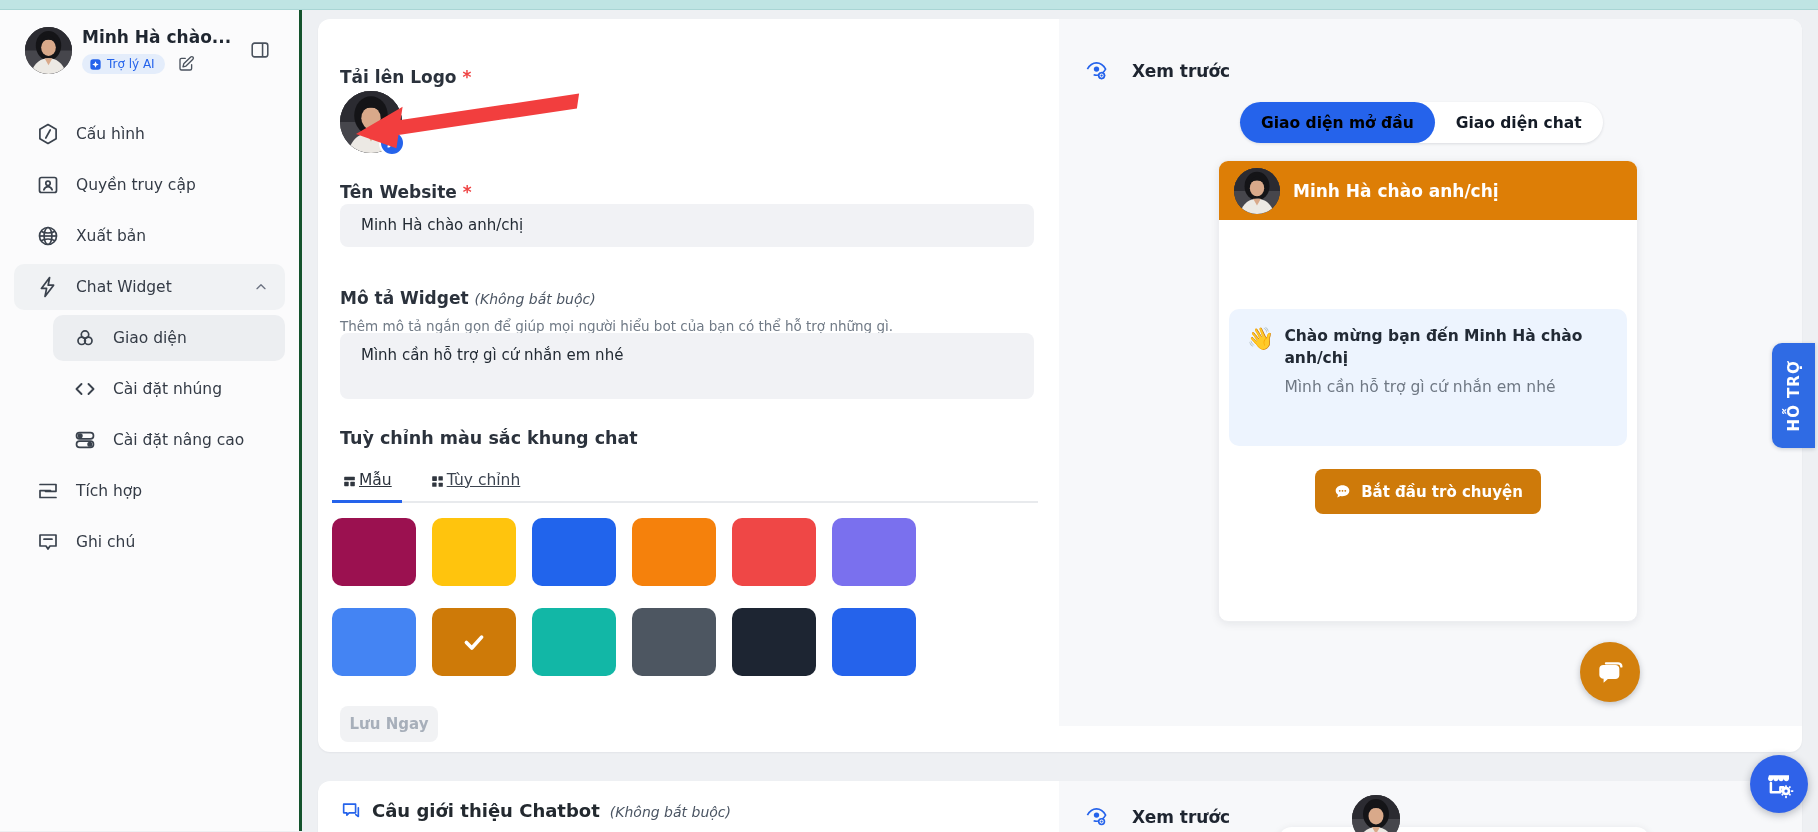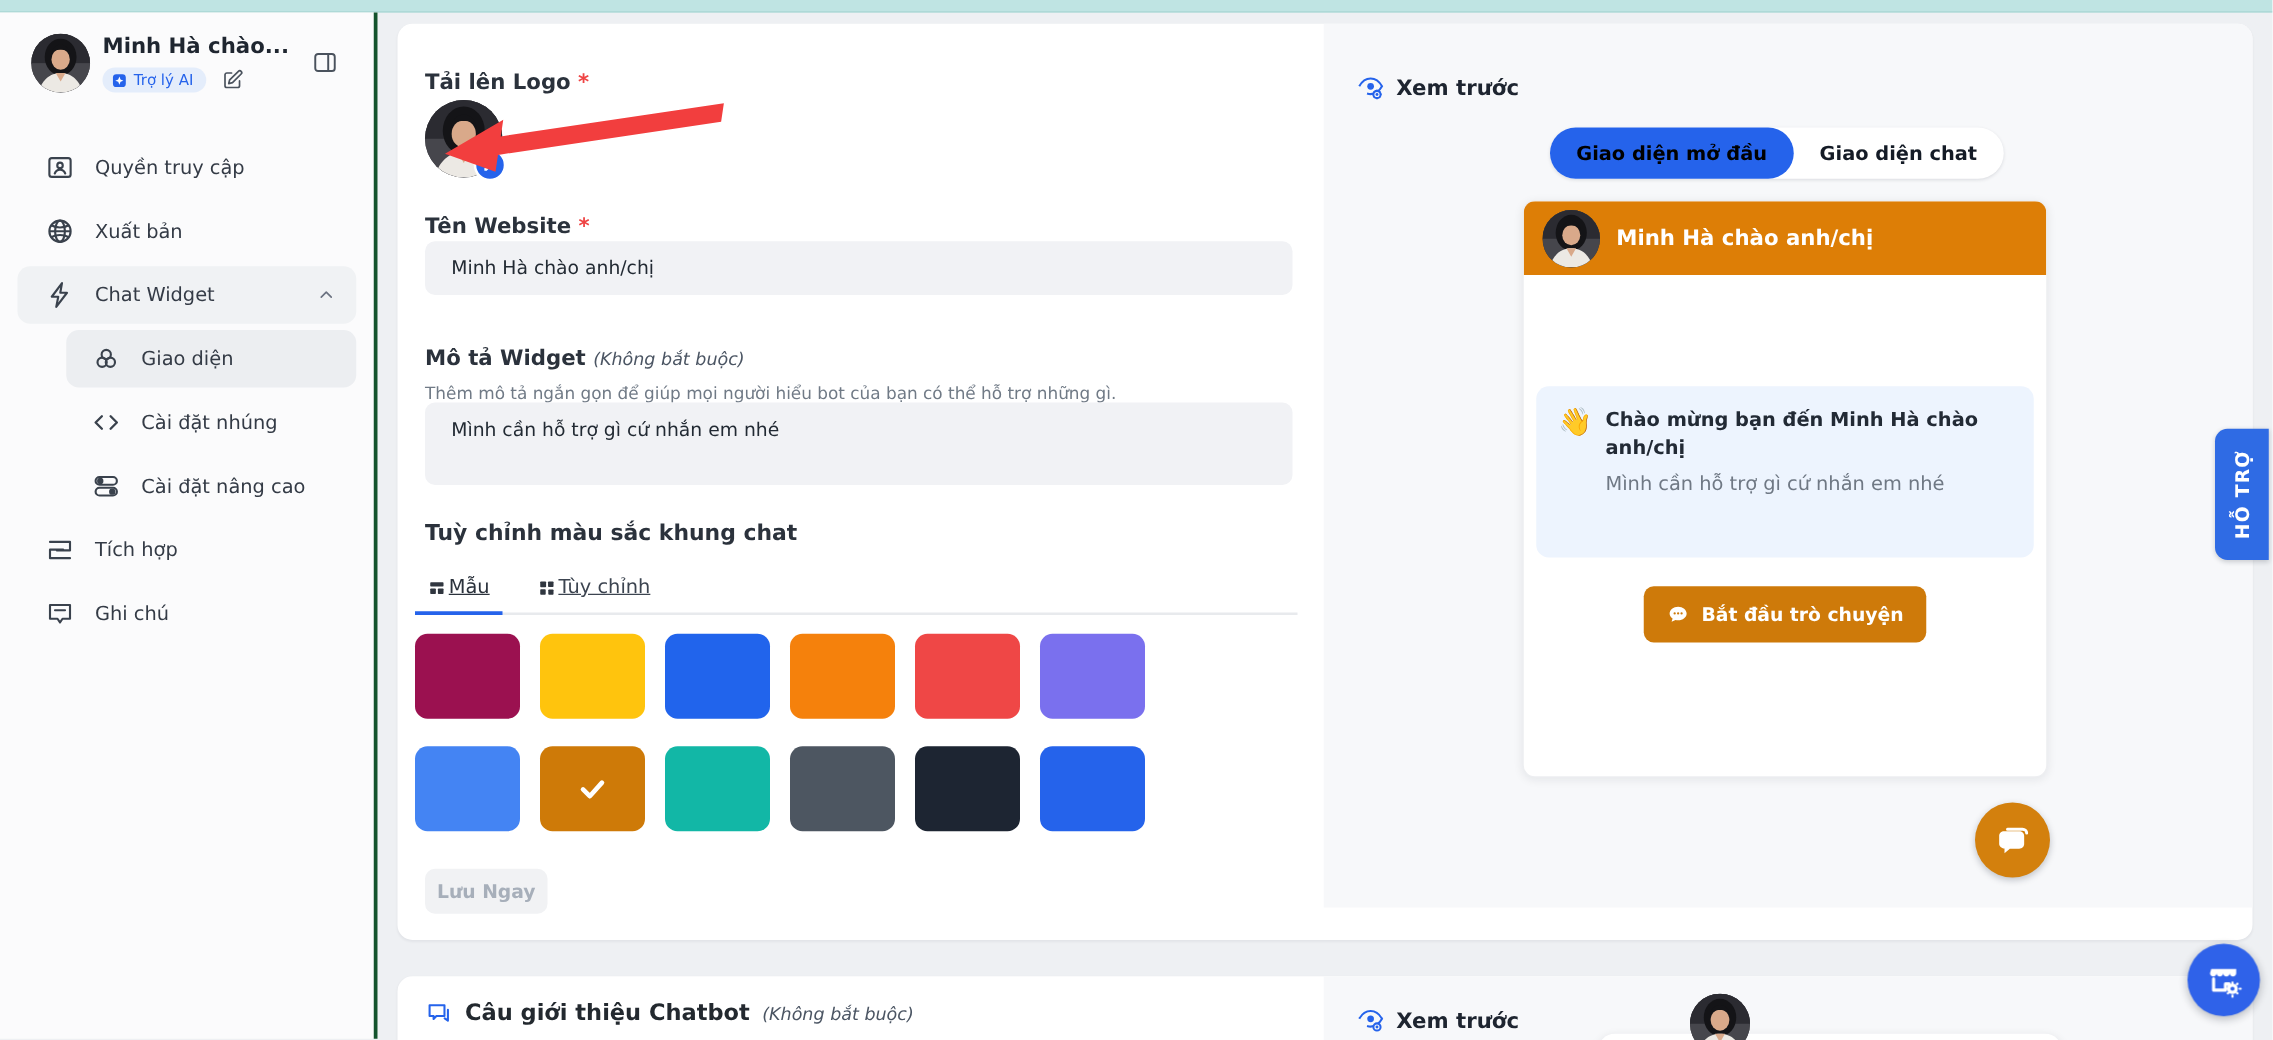--- a/index.html
+++ b/index.html
@@ -29,21 +29,21 @@
   .nav-sub.active { background:#ECEEF1; }
   .chev { position:absolute; right:16px; top:15px; width:16px; height:16px; color:#6B7280; }
 
   
   .main { flex:1; position:relative; padding:9px 16px 0; }
   .card { position:relative; background:#fff; border-radius:12px; box-shadow:0 1px 2px rgba(16,24,40,.05); }
   .card-row1 { height:733px; }
   .card-row2 { height:120px; margin-top:29px; border-radius:12px 12px 0 0; overflow:hidden; }
 
   
-  .form-col { position:absolute; left:0; top:0; width:741px; height:100%; }
+  .form-col { position:absolute; left:0; top:11px; width:741px; height:100%; }
   .flabel { position:absolute; font-size:17px; font-weight:bold; color:#2B323C; }
   .req { color:#EF4444; font-weight:bold; }
   .opt-note { font-size:14px; font-style:italic; font-weight:normal; color:#4B5563; }
   .logo-wrap { position:absolute; left:22px; top:61px; width:62px; height:62px; }
   .logo-wrap .avatar { width:62px; height:62px; }
   .logo-edit { position:absolute; right:-3px; bottom:-3px; width:26px; height:26px; border-radius:50%; background:#2563EB; border:2px solid #fff; display:flex; align-items:center; justify-content:center; cursor:pointer; }
   .red-arrow { position:absolute; left:34px; top:58px; width:232px; height:64px; pointer-events:none; }
   .ginput { position:absolute; left:22px; background:#F1F2F5; border-radius:8px; font-size:15px; color:#222A33; width:694px; }
   .input-name { top:174px; height:43px; line-height:43px; padding:0 21px; }
   .help-text { position:absolute; left:22px; font-size:13.5px; color:#707A86; }
@@ -54,21 +54,21 @@
   .tab.active { color:#2B323C; }
   .tab.active::after { content:""; position:absolute; left:0; right:0; bottom:-2px; height:3px; background:#2563EB; }
   .tab + .tab { margin-left:18px; }
   .swatches { position:absolute; left:14px; top:488px; display:grid; grid-template-columns:repeat(6,84px); grid-auto-rows:68px; column-gap:16px; row-gap:22px; }
   .swatch { border-radius:10px; cursor:pointer; display:flex; align-items:center; justify-content:center; }
   .swatch svg { width:26px; height:26px; }
   .save-btn { position:absolute; left:22px; top:676px; width:98px; height:36px; border:none; border-radius:8px; background:#F1F2F4; color:#A7AFBA; font-size:15px; font-weight:bold; font-family:inherit; }
 
   
   .preview-col { position:absolute; left:741px; right:0; top:0; bottom:26px; background:#F7F8FA; border-radius:0 12px 0 0; }
-  .pv-head { position:absolute; left:26px; top:40px; display:flex; align-items:center; gap:9px; }
+  .pv-head { position:absolute; left:26px; top:40px; display:flex; align-items:center; gap:24px; }
   .pv-head .pv-ico { width:23px; height:23px; color:#2563EB; }
   .pv-title { font-size:17px; font-weight:bold; color:#1E2530; }
   .pill-tabs { position:absolute; left:181px; top:83px; height:41px; background:#fff; border-radius:21px; box-shadow:0 1px 3px rgba(16,24,40,.12); display:flex; align-items:center; }
   .pill { height:41px; display:flex; align-items:center; padding:0 21px; border-radius:21px; font-size:15.5px; font-weight:bold; color:#141B26; cursor:pointer; white-space:nowrap; }
   .pill.active { background:#2563EB; color:#000000; }
   .chat-card { position:absolute; left:159px; top:141px; width:420px; height:462px; background:#fff; border-radius:10px; border:1px solid #EDEEF1; box-shadow:0 2px 8px rgba(16,24,40,.08); overflow:hidden; }
   .chat-head { height:59px; display:flex; align-items:center; gap:13px; padding:0 15px; }
   .chat-head .avatar { width:46px; height:46px; }
   .chat-head-title { color:#fff; font-size:17px; font-weight:bold; }
   .welcome { margin:89px 10px 0; height:137px; background:#EDF4FE; border-radius:10px; padding:17px 18px; display:flex; gap:10px; }
@@ -138,20 +138,27 @@
             </svg>
         </div>
       </div>
     </div>
     <svg class="collapse-btn" viewBox="0 0 24 24" fill="none" stroke="currentColor" stroke-width="1.7">
         <rect x="3.5" y="4.5" width="17" height="15" rx="2.5"></rect>
         <line x1="14.8" y1="4.5" x2="14.8" y2="19.5"></line>
       </svg>
 
     <div class="nav">
+      <div class="nav-item">
+        <svg class="ico" viewBox="0 0 24 24" fill="none" stroke="currentColor" stroke-width="1.7" stroke-linejoin="round">
+            <path d="M12 2.6l8.1 4.7v9.4L12 21.4l-8.1-4.7V7.3z"></path>
+            <line x1="14.2" y1="8" x2="9.8" y2="16" stroke-linecap="round"></line>
+          </svg>
+        <span>Cấu hình</span>
+      </div>
       <div class="nav-item">
         <svg class="ico" viewBox="0 0 24 24" fill="none" stroke="currentColor" stroke-width="1.7" stroke-linecap="round" stroke-linejoin="round">
             <rect x="3.5" y="4.5" width="17" height="15" rx="2"></rect>
             <circle cx="12" cy="10.3" r="2.2"></circle>
             <path d="M7.8 16.8c.9-2.1 2.5-3.1 4.2-3.1s3.3 1 4.2 3.1"></path>
           </svg>
         <span>Quyền truy cập</span>
       </div>
       <div class="nav-item">
         <svg class="ico" viewBox="0 0 24 24" fill="none" stroke="currentColor" stroke-width="1.7">

